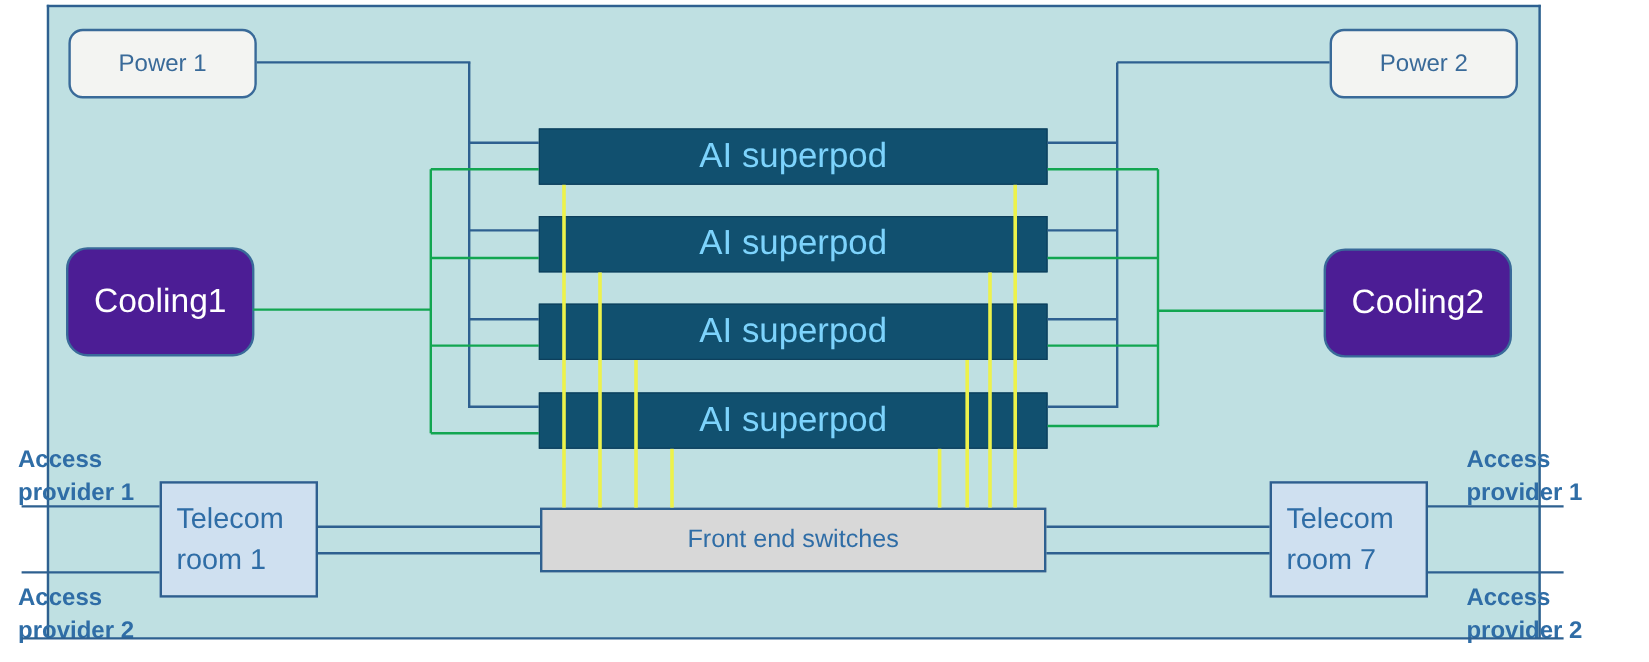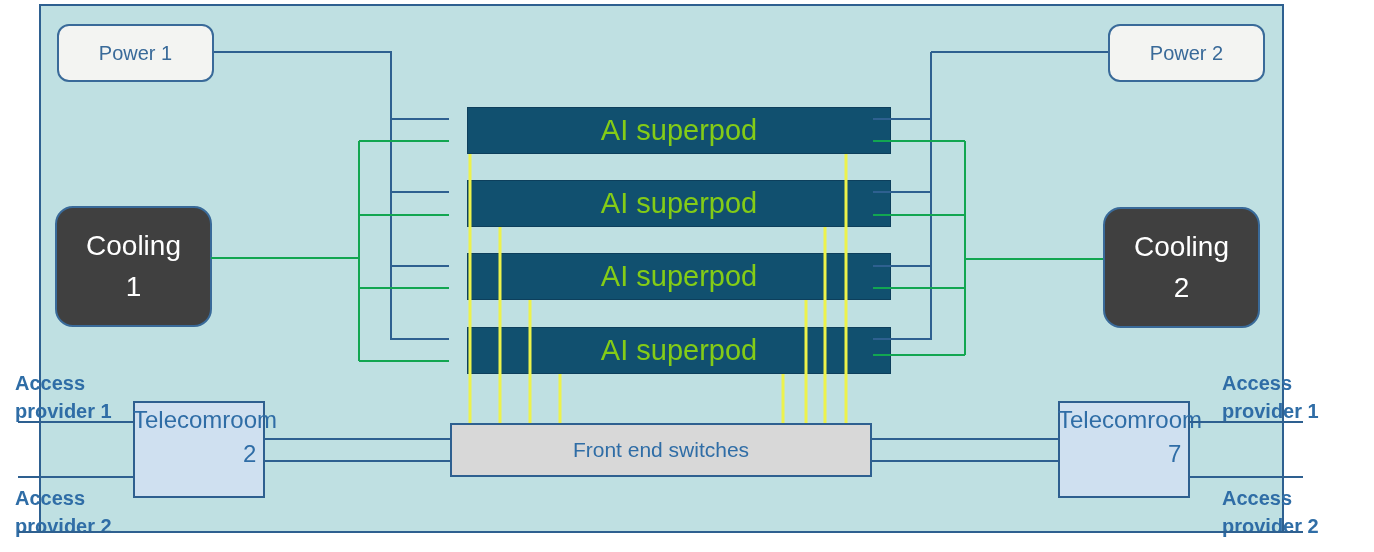--- a/index.html
+++ b/index.html
@@ -18,38 +18,38 @@
     box-sizing:border-box;
   }
   .box{position:absolute;box-sizing:border-box;display:flex;align-items:center;justify-content:center;text-align:center;}
   .power{
     width:157px;height:58px;background:#f3f4f2;border:2px solid #396a99;
     border-radius:12px;color:#396a99;font-size:20px;z-index:2;
   }
   .power1{left:57px;top:24px;}
   .power2{left:1108px;top:24px;}
   .cooling{
-    width:157px;height:121px;background:#404040;border:2px solid #396a99;
+    width:157px;height:91px;background:#4c1d95;border:2px solid #396a99;
     border-radius:18px;color:#ffffff;font-size:28px;line-height:1.45;z-index:2;
-    flex-direction:column;
+    flex-direction:row;
   }
   .cooling1{left:55px;top:206px;}
   .cooling2{left:1103px;top:207px;}
   .pod{
-    left:467px;width:424px;height:47px;background:#11506f;border:1px solid #0d3f5c;
-    color:#84cc16;font-size:29px;z-index:2;
+    left:449px;width:424px;height:47px;background:#11506f;border:1px solid #0d3f5c;
+    color:#7dd3fc;font-size:29px;z-index:2;
   }
   .pod1{top:107px;} .pod2{top:180px;} .pod3{top:253px;} .pod4{top:327px;}
   .fes{
     left:450px;top:423px;width:422px;height:54px;background:#d8d8d8;
     border:2px solid #2e6090;color:#2f6da6;font-size:21px;z-index:2;
   }
   .telecom{
     width:132px;height:97px;background:#cfe0f0;border:2px solid #2e5f8f;
-    color:#2f6da6;font-size:24px;line-height:1.4;z-index:2;flex-direction:row;
+    color:#2f6da6;font-size:24px;line-height:1.4;z-index:2;flex-direction:column;
     align-items:flex-start;padding-left:12px;
   }
   .telecom1{left:133px;top:401px;}
   .telecom2{left:1058px;top:401px;}
   .ap-label{
     position:absolute;color:#2f6da6;font-size:20px;line-height:28px;z-index:3;
     white-space:nowrap;
     font-weight:bold;
   }
   .ap-left-top{left:15px;top:369px;}
@@ -94,21 +94,21 @@
   <div class="box pod pod4">
     <span>AI superpod</span>
   </div>
 
   <div class="box fes">
     <span>Front end switches</span>
   </div>
 
   <div class="box telecom telecom1">
     <span>Telecom</span>
-    <span>room 2</span>
+    <span>room 1</span>
   </div>
   <div class="box telecom telecom2">
     <span>Telecom</span>
     <span>room 7</span>
   </div>
 
   <div class="ap-label ap-left-top">
     <span>Access</span>
     <span>provider 1</span>
   </div>

